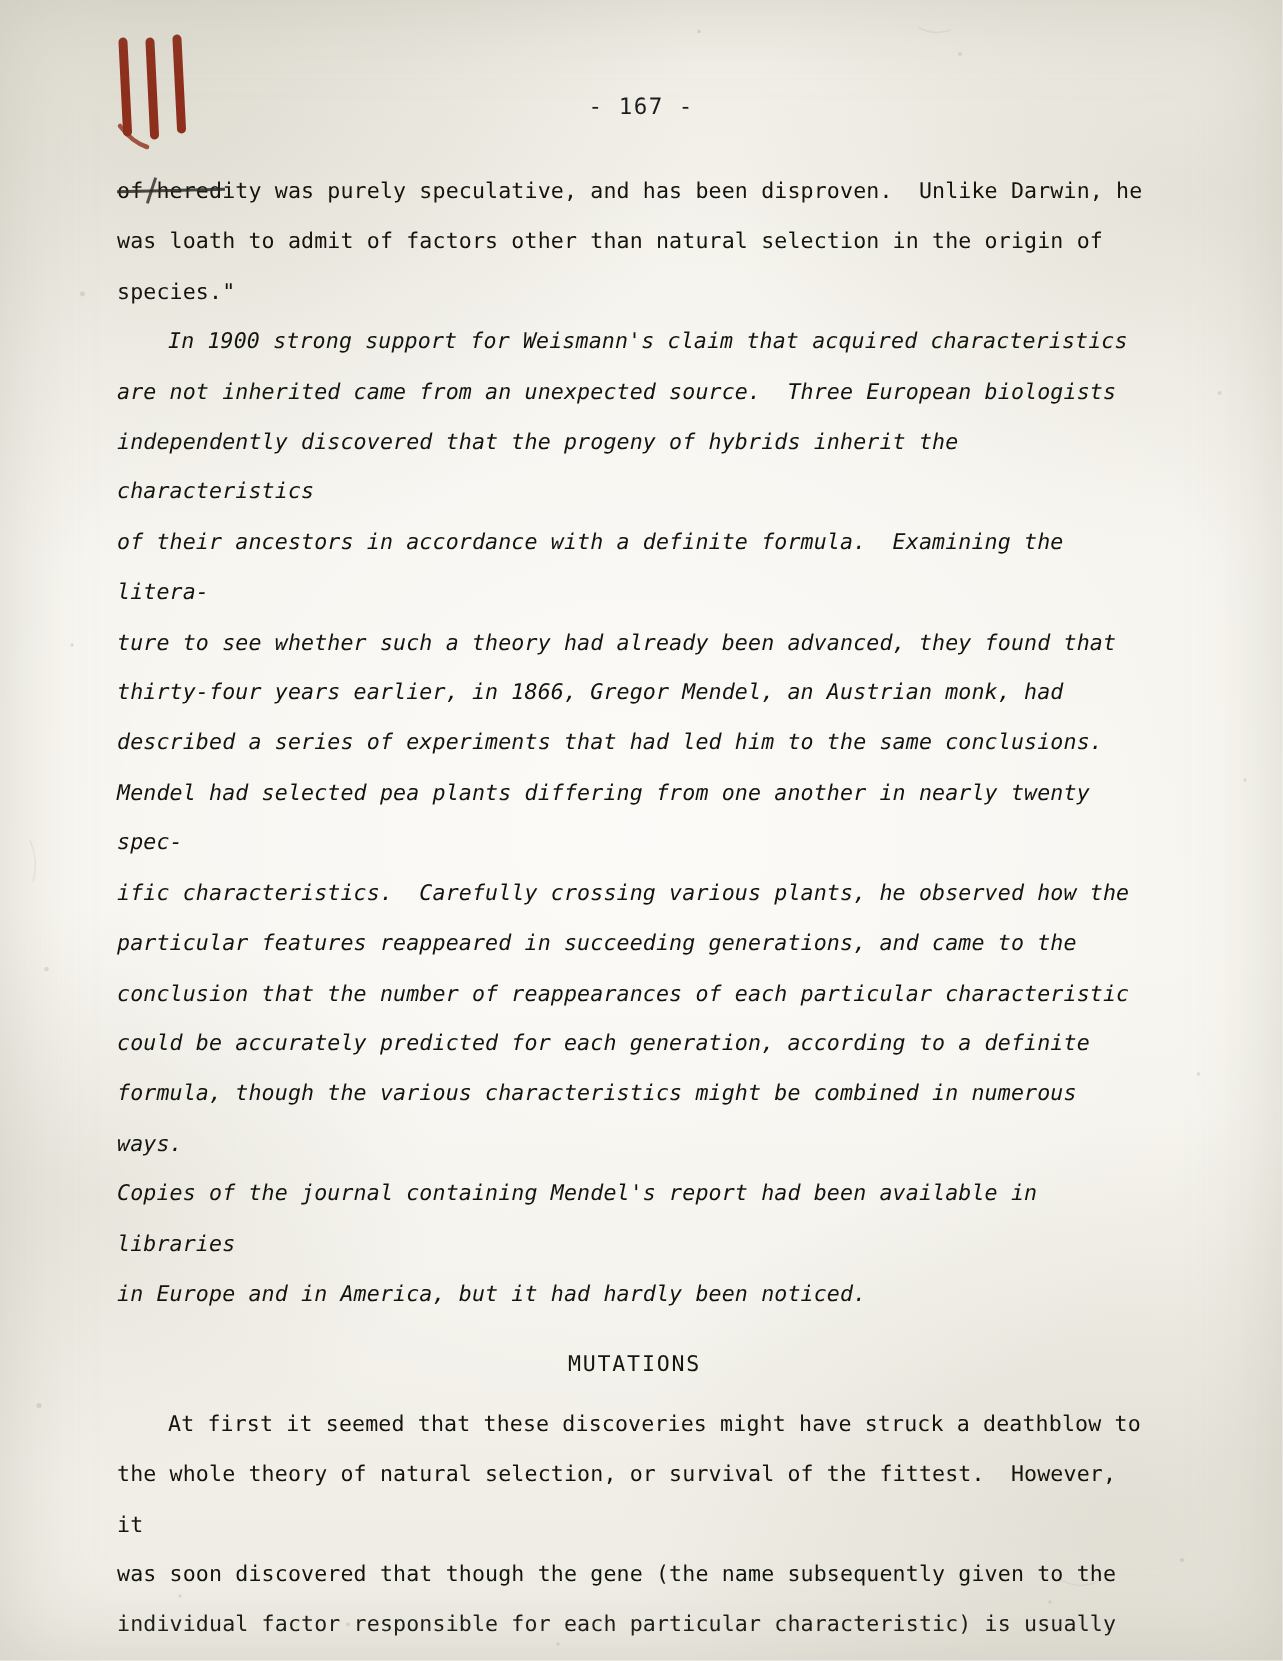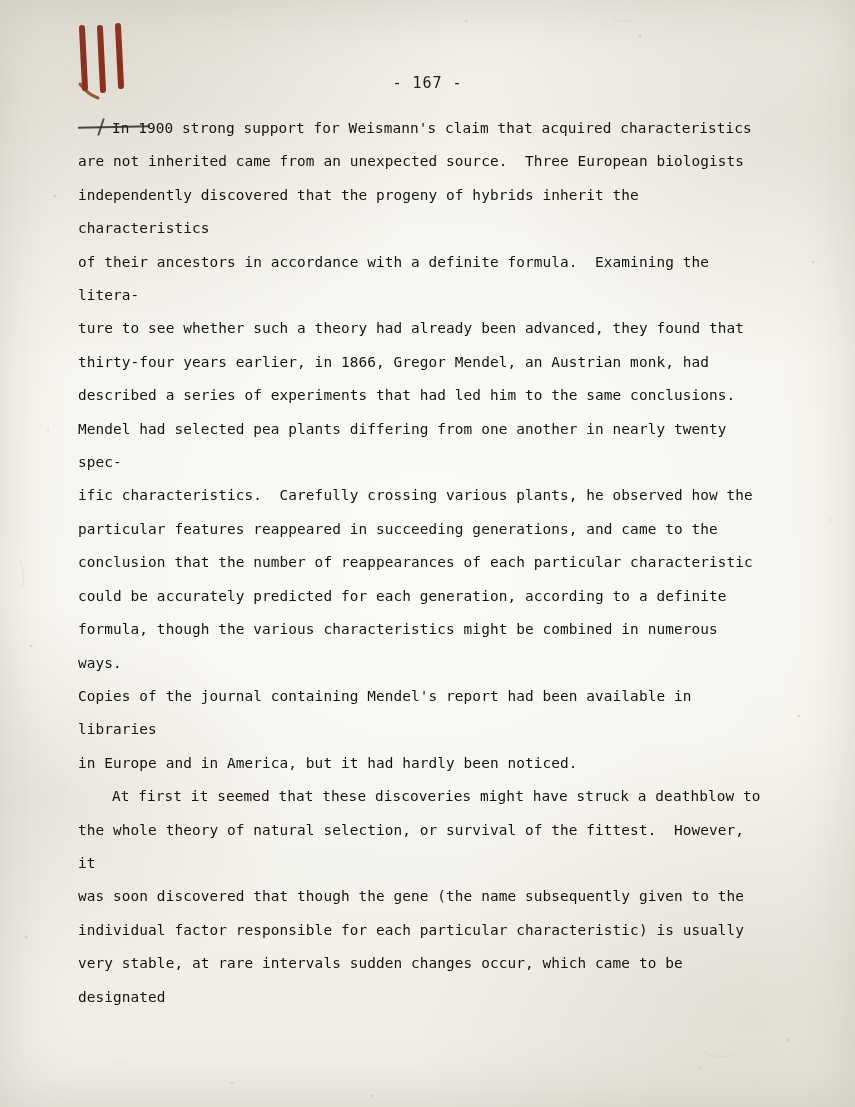--- a/index.html
+++ b/index.html
@@ -39,39 +39,38 @@
   }
   .page-number {
     position: absolute;
     top: 62px;
     left: 0;
     width: 100%;
     text-align: center;
     font-size: 15px;
     letter-spacing: 1px;
     color: #1d1d1d;
-    margin-top: 12px;
   }
   .body-text {
     position: absolute;
     left: 78px;
     top: 112px;
     width: 690px;
   }
   .para {
     margin: 0 0 0 0;
     font-size: 14.4px;
     line-height: 33.4px;
     letter-spacing: 0.1px;
     color: #14140f;
     text-align: left;
     white-space: pre-wrap;
   }
   .para.indent { text-indent: 34px; }
-  .para + .para { margin-top: 0px; }
+  .para + .para { margin-top: 0px; font-style: italic; }
   .section-head {
     text-align: center;
     font-size: 14.4px;
     line-height: 33.4px;
     letter-spacing: 1.2px;
     margin: 14px 0 6px 0;
     color: #16160f;
   }
   
   .ink-marks {
@@ -146,35 +145,39 @@
       <path d="M 8 6 C 9 24, 10 44, 11 66" stroke-width="6"></path>
       <path d="M 26 6 C 27 26, 28 46, 29 68" stroke-width="6"></path>
       <path d="M 44 4 C 45 24, 46 44, 47 64" stroke-width="6"></path>
       <path d="M 6 62 C 12 70, 18 74, 24 76" stroke-width="3" opacity="0.8"></path>
     </g>
   </svg>
 
   <div class="page-number">- 167 -</div>
 
   <div class="body-text">
+    <p class="para">of heredity was purely speculative, and has been disproven.  Unlike Darwin, he
+was loath to admit of factors other than natural selection in the origin of
+species."</p>
     <p class="para indent">In 1900 strong support for Weismann's claim that acquired characteristics
 are not inherited came from an unexpected source.  Three European biologists
 independently discovered that the progeny of hybrids inherit the characteristics
 of their ancestors in accordance with a definite formula.  Examining the litera-
 ture to see whether such a theory had already been advanced, they found that
 thirty-four years earlier, in 1866, Gregor Mendel, an Austrian monk, had
 described a series of experiments that had led him to the same conclusions.
 Mendel had selected pea plants differing from one another in nearly twenty spec-
 ific characteristics.  Carefully crossing various plants, he observed how the
 particular features reappeared in succeeding generations, and came to the
 conclusion that the number of reappearances of each particular characteristic
 could be accurately predicted for each generation, according to a definite
 formula, though the various characteristics might be combined in numerous ways.
 Copies of the journal containing Mendel's report had been available in libraries
 in Europe and in America, but it had hardly been noticed.</p>
+    <div class="section-head">MUTATIONS</div>
     <p class="para indent">At first it seemed that these discoveries might have struck a deathblow to
 the whole theory of natural selection, or survival of the fittest.  However, it
 was soon discovered that though the gene (the name subsequently given to the
 individual factor responsible for each particular characteristic) is usually
 very stable, at rare intervals sudden changes occur, which came to be designated</p>
   </div>
 
   <div class="strike"></div>
   <div class="slash"></div>
 </div>

